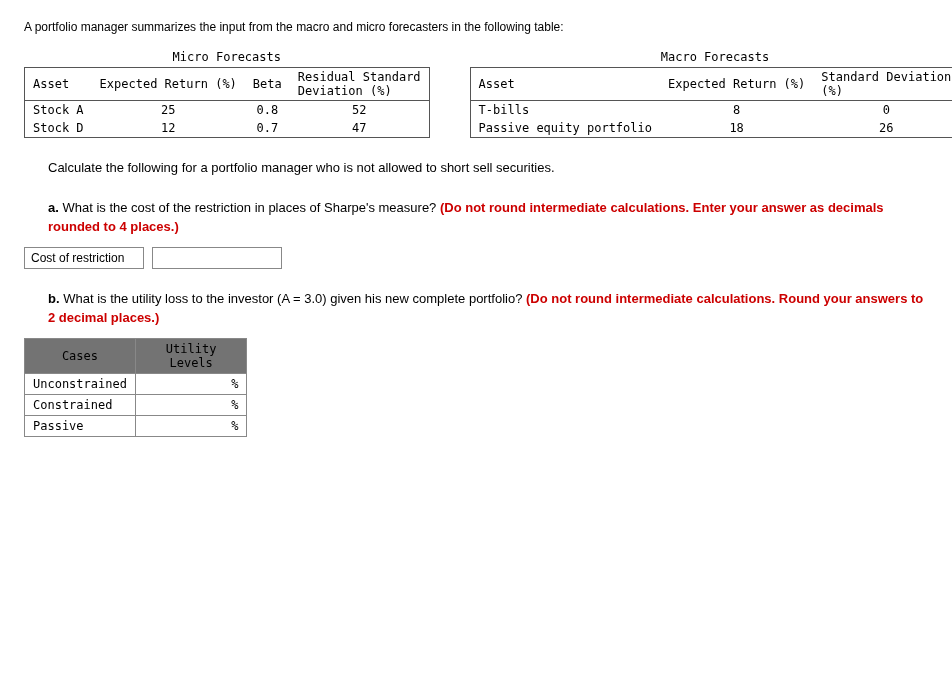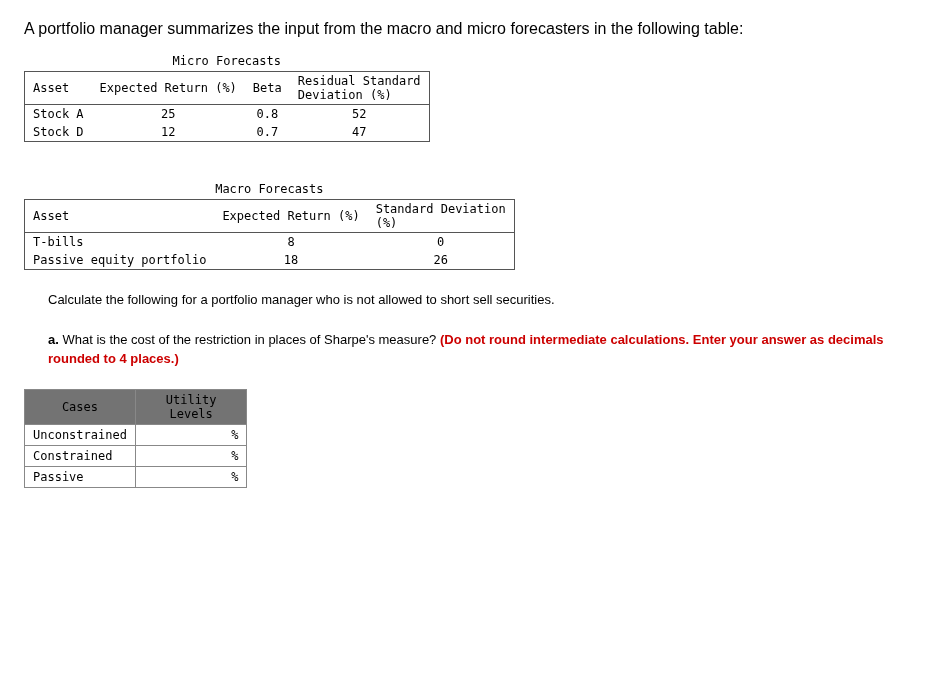--- a/index.html
+++ b/index.html
@@ -5,29 +5,28 @@
     * { box-sizing: border-box; margin: 0; padding: 0; }
     body {
       font-family: Arial, sans-serif;
       font-size: 13px;
       background: #fff;
       color: #000;
       padding: 20px 24px;
       width: 952px;
     }
     .intro-text {
-      font-size: 16px;
+      font-size: 12px;
       margin-bottom: 16px;
     }
     .tables-row {
       display: flex;
       gap: 40px;
       margin-bottom: 20px;
       align-items: flex-start;
-      flex-direction: column;
     }
     .table-section {
       display: flex;
       flex-direction: column;
     }
     .table-title {
       text-align: center;
       font-size: 12px;
       margin-bottom: 3px;
       font-family: monospace;
@@ -189,23 +188,32 @@
 <div class="part-section">
   <p class="section-text">Calculate the following for a portfolio manager who is not allowed to short sell securities.</p>
 </div>
 
 <div class="part-section">
   <p class="section-text">
     <span class="bold">a.</span>
     <span>What is the cost of the restriction in places of Sharpe's measure? </span>
     <span class="bold-red">(Do not round intermediate calculations. Enter your answer as decimals rounded to 4 places.)</span>
   </p>
+  <div class="input-row">
+    <div class="input-label">Cost of restriction</div>
+    <input type="text" class="input-field" value="" style="">
+  </div>
 </div>
 
 <div class="part-section">
+  <p class="section-text">
+    <span class="bold">b.</span>
+    <span>What is the utility loss to the investor (A = 3.0) given his new complete portfolio? </span>
+    <span class="bold-red">(Do not round intermediate calculations. Round your answers to 2 decimal places.)</span>
+  </p>
   <table class="utility-table">
     <thead>
       <tr>
         <th>Cases</th>
         <th>Utility<br>Levels</th>
       </tr>
     </thead>
     <tbody>
       <tr>
         <td>Unconstrained</td>

